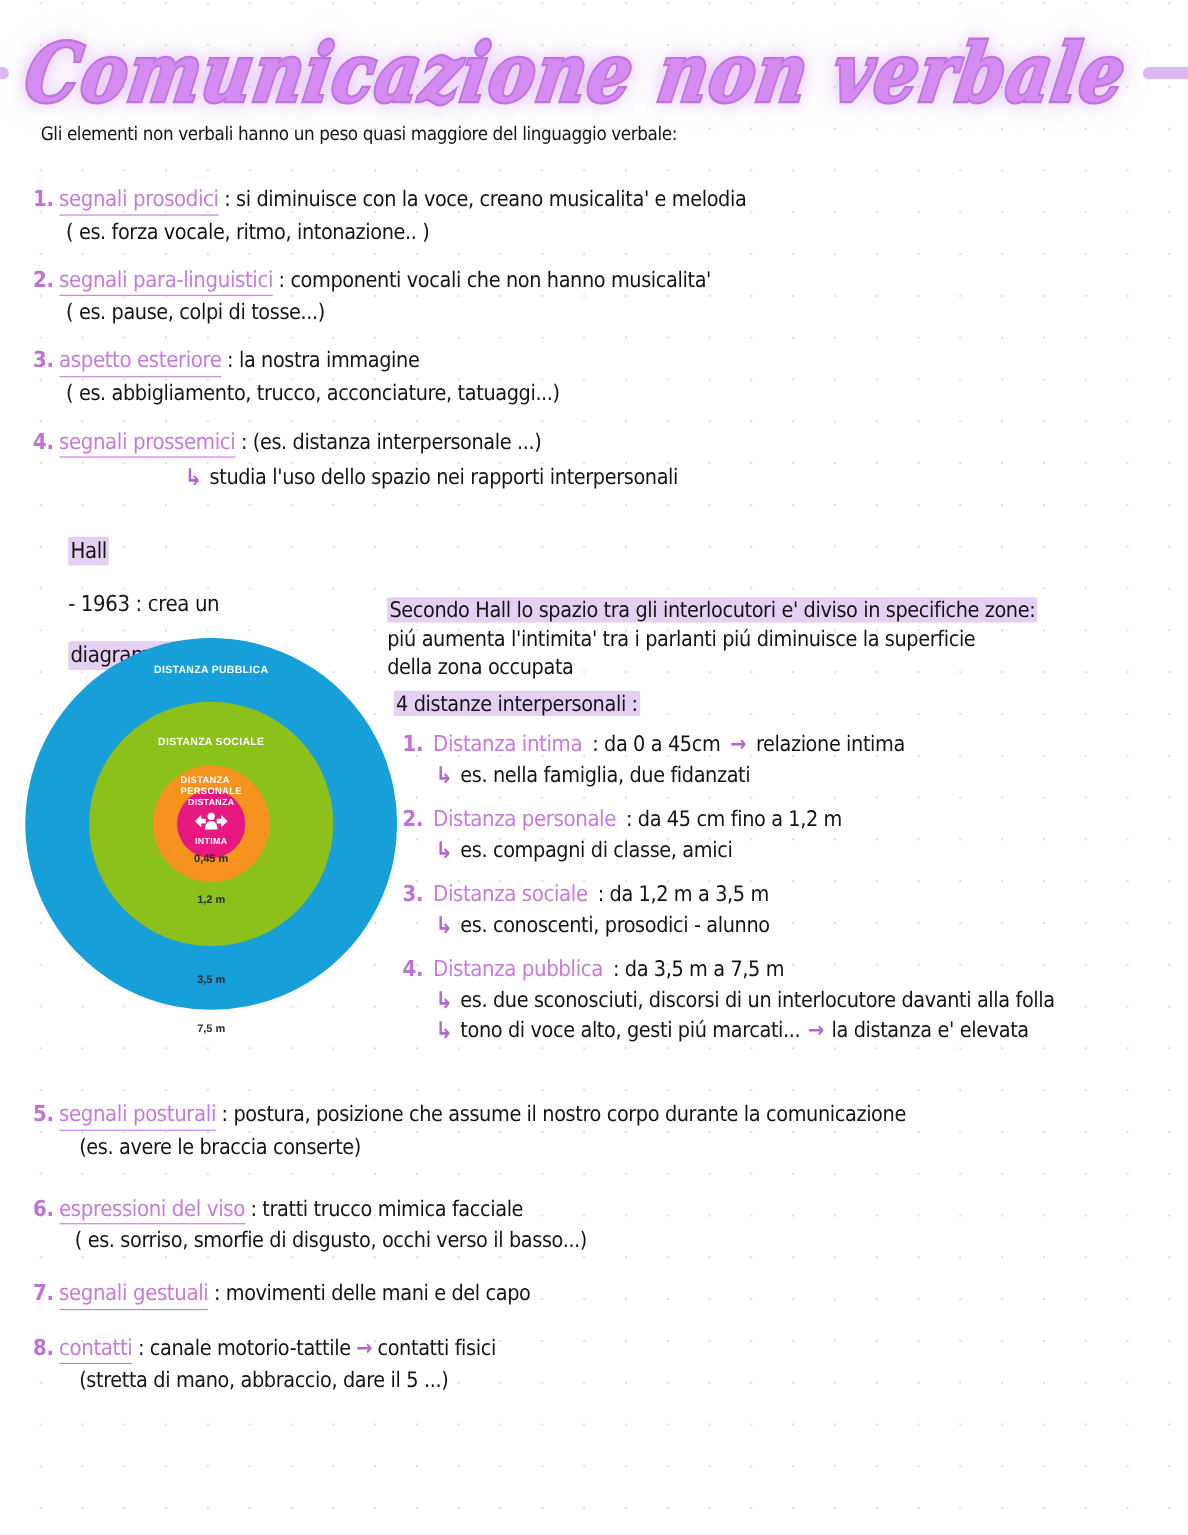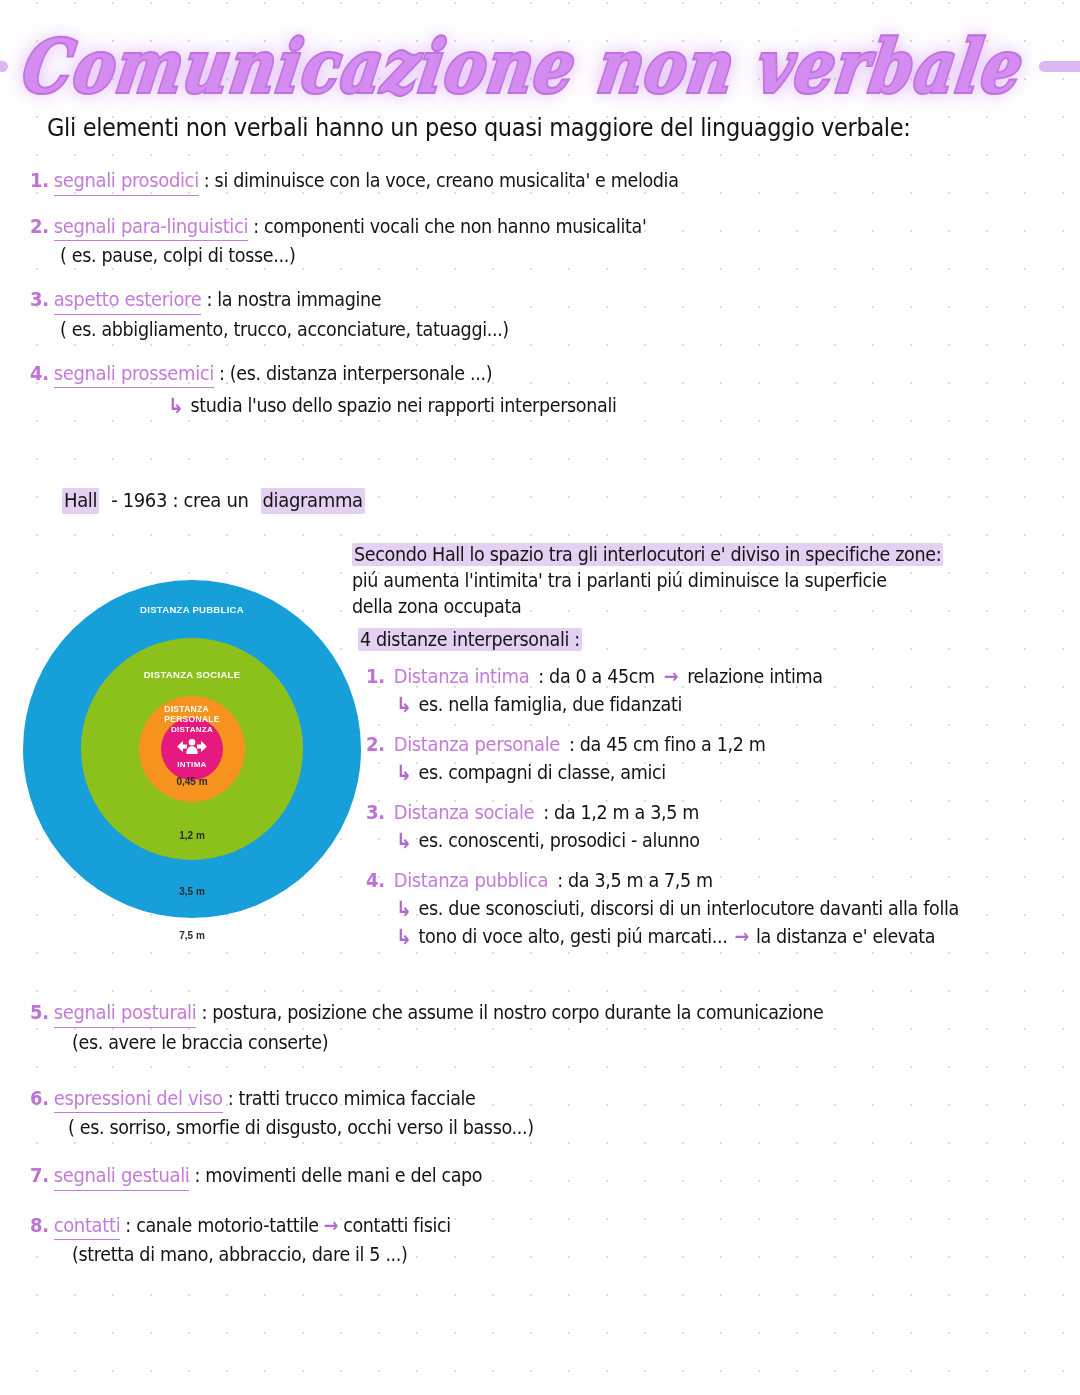--- a/index.html
+++ b/index.html
@@ -51,22 +51,22 @@
   .hand {
     font-family: "DejaVu Sans", sans-serif;
     color: #141414;
     font-size: 19.5px;
     line-height: 1.28;
     letter-spacing: -.35px;
     font-stretch: condensed;
   }
   .intro {
     position: absolute;
-    left: 47px; top: 112px;
-    font-size: 25px;
+    left: 37px; top: 112px;
+    font-size: 17px;
   }
 
   
   .list-top { position: absolute; left: 30px; top: 168px; width: 980px; }
   .entry { margin-bottom: 11px; }
   .entry .line1 { display: flex; align-items: baseline; gap: 5px; flex-wrap: nowrap; }
   .num {
     color: #bf72d6;
     font-size: 20px;
     font-weight: 700;
@@ -87,21 +87,21 @@
     display: flex; align-items: baseline; gap: 7px;
   }
   .arrow-hook {
     color: #b368cf; font-size: 21px; font-weight: 700;
     line-height: 1; transform: translateY(1px);
   }
 
   .hall-line {
     position: absolute; left: 62px; top: 488px;
     font-size: 20px; color: #141414;
-    display: flex; align-items: baseline; gap: 12px;
+    display: flex; align-items: baseline; gap: 22px; flex-direction: column;
   }
   .hl { background: #e4d0f2; padding: 0 2px; border-radius: 2px; }
 
   
   .diagram {
     position: absolute;
     left: 22px; top: 562px;
     width: 340px; height: 368px;
   }
   .circ {
@@ -140,21 +140,21 @@
   .meas {
     position: absolute;
     left: 50%; transform: translateX(-50%);
     font-family: "Liberation Sans", sans-serif;
     font-size: 10px;
     font-weight: 700;
     color: #2b2b2b;
     white-space: nowrap;
   }
   .m-045 { top: 214px; text-align: right; }
-  .m-12  { top: 268px; }
+  .m-12  { top: 251px; }
   .m-35  { top: 324px; }
   .m-75  { top: 368px; }
 
   
   .right-block { position: absolute; left: 352px; top: 542px; width: 700px; }
   .rb-line { font-size: 19.5px; color: #141414; line-height: 1.33; }
   .rb-line .hl { background: #e4d0f2; }
   .rb-sub { font-size: 19.5px; margin-top: 8px; padding-left: 6px; }
 
   .dist-list { position: absolute; left: 366px; top: 664px; width: 700px; }
@@ -186,20 +186,21 @@
 <div class="hand intro">Gli elementi non verbali hanno un peso quasi maggiore del linguaggio verbale:</div>
 
 <div class="list-top">
 
   <div class="entry">
     <div class="line1">
       <span class="hand num">1.</span>
       <span class="hand kw">segnali prosodici</span>
       <span class="hand rest">: si diminuisce con la voce, creano musicalita' e melodia</span>
     </div>
+    <div class="hand sub">( es. forza vocale, ritmo, intonazione.. )</div>
   </div>
 
   <div class="entry" style="margin-top:18px">
     <div class="line1">
       <span class="hand num">2.</span>
       <span class="hand kw">segnali para-linguistici</span>
       <span class="hand rest">: componenti vocali che non hanno musicalita'</span>
     </div>
     <div class="hand sub">( es. pause, colpi di tosse...)</div>
   </div>

